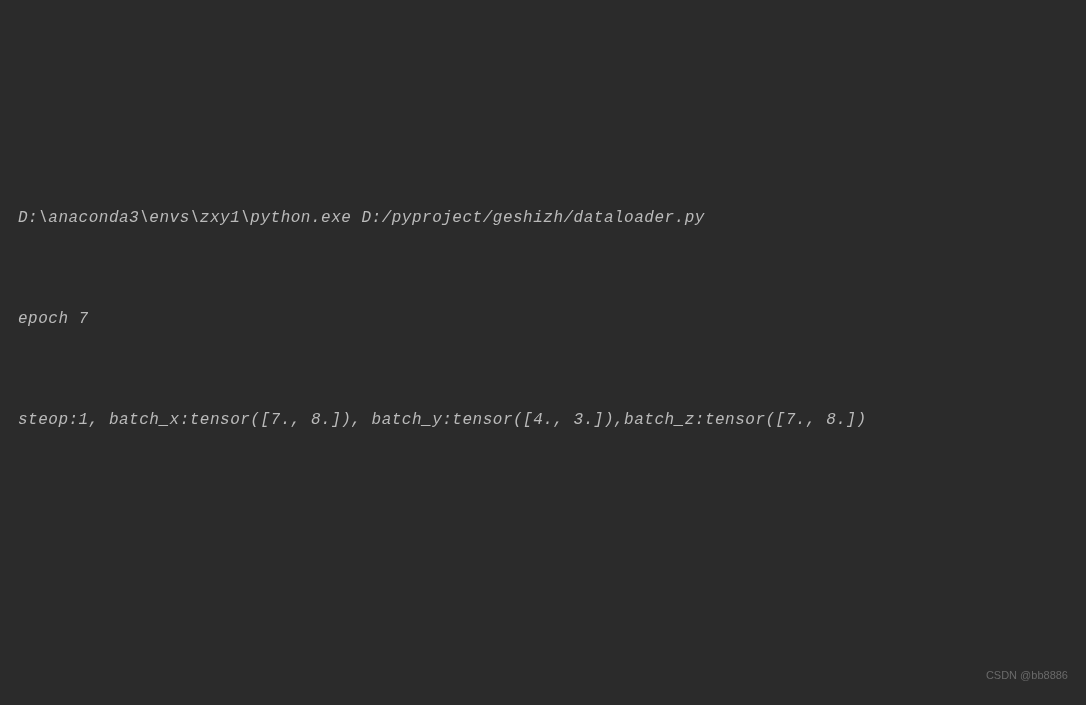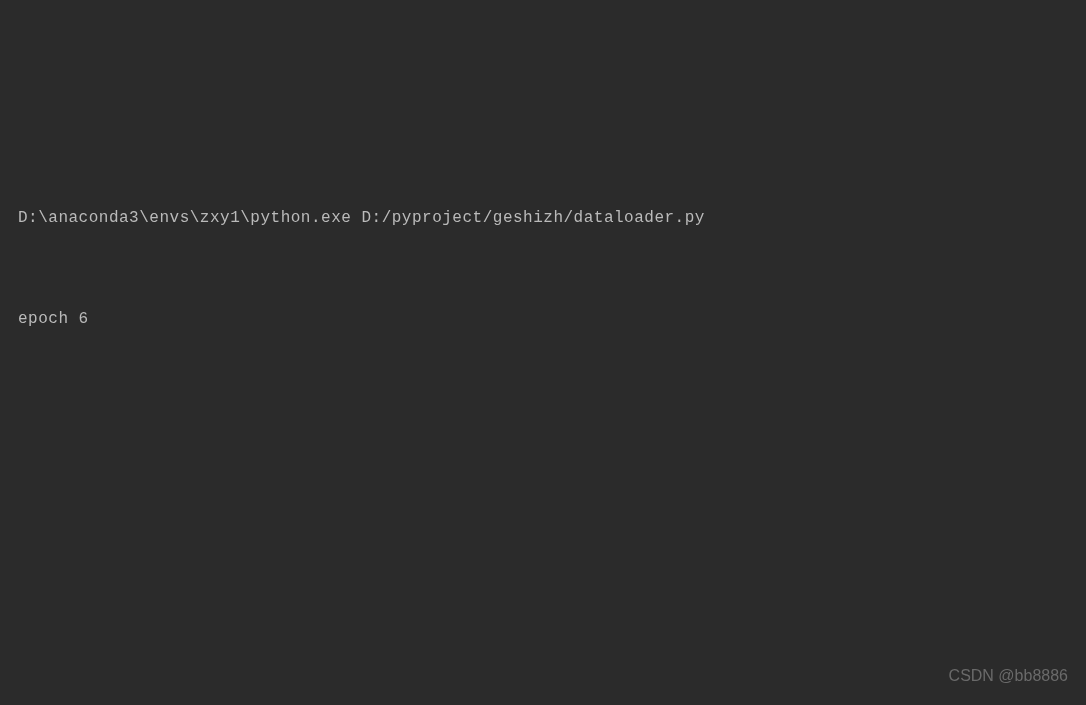--- a/index.html
+++ b/index.html
@@ -19,39 +19,41 @@
       overflow: hidden;
       position: relative;
       white-space: pre;
     }
     .console-output {
       padding-top: 0;
     }
     .line {
       display: block;
       letter-spacing: 0.5px;
+      font-style: italic;
     }
     .watermark {
       position: absolute;
       bottom: 12px;
       right: 18px;
-      font-size: 16px;
+      font-size: 11px;
       color: #6a6a6a;
       font-family: Arial, sans-serif;
       letter-spacing: 0;
     }
   </style>
 </head>
 <body>
 
 
 
 <div class="console-output">
   <span class="line">D:\anaconda3\envs\zxy1\python.exe D:/pyproject/geshizh/dataloader.py</span>
-  <span class="line">epoch 6</span>
+  <span class="line">epoch 7</span>
+  <span class="line">steop:1, batch_x:tensor([7., 8.]), batch_y:tensor([4., 3.]),batch_z:tensor([7., 8.])</span>
   
   
   
   
   
   
   
   
   
   

